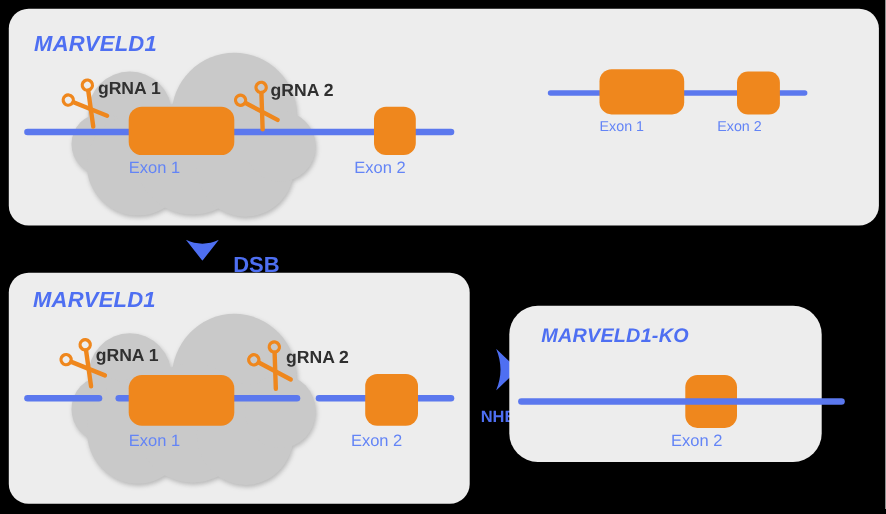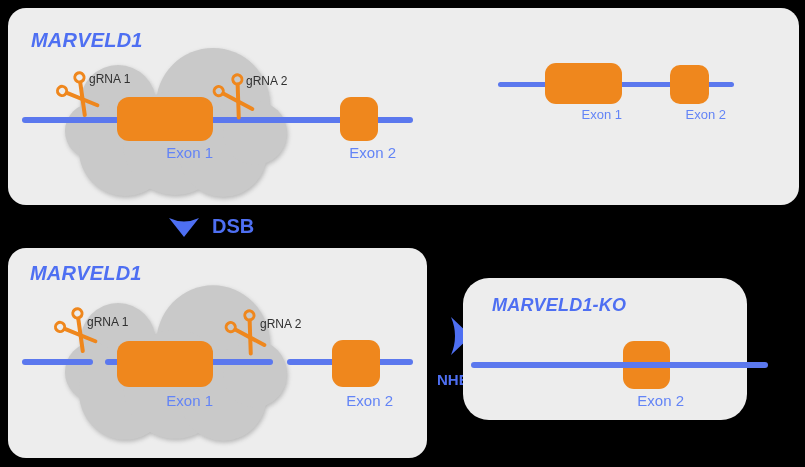--- a/index.html
+++ b/index.html
@@ -24,28 +24,28 @@
   .gline{
     position:absolute;height:6px;border-radius:3px;
     background:var(--line-blue,#5b78ee);
     z-index:2;
   }
   .exon{
     position:absolute;background:var(--exon-orange,#ef871d);
     z-index:3;
   }
   .exon-label{
-    position:absolute;text-align:right;
+    position:absolute;text-align:left;
     color:var(--label-blue,#6384f6);
     font-size:15px;z-index:3;white-space:nowrap;
   }
   .small-label{font-size:13px;}
   .grna-label{
     position:absolute;color:var(--grna-text,#303030);
-    font-size:12px;font-weight:400;z-index:5;white-space:nowrap;
+    font-size:16px;font-weight:700;z-index:5;white-space:nowrap;
   }
   .cloud{
     position:absolute;z-index:1;
     filter:drop-shadow(1px 2px 2px rgba(90,90,90,0.35));
   }
   .cloud circle{fill:var(--cloud-gray,#c9c9c9);}
   .scissors{
     position:absolute;width:44px;height:44px;z-index:4;
     color:var(--exon-orange,#ef871d);
   }
@@ -112,21 +112,21 @@
     <div class="exon" style="left:537px;top:55px;width:77px;height:41px;border-radius:11px;"></div>
     <div class="exon-label small-label" style="left:537px;top:99px;width:77px;">Exon 1</div>
 
     <div class="exon" style="left:662px;top:57px;width:39px;height:39px;border-radius:10px;"></div>
     <div class="exon-label small-label" style="left:644px;top:99px;width:74px;">Exon 2</div>
   </section>
 
   <svg class="arrow" style="left:169px;top:218px;width:30px;height:19px;" viewBox="0 0 30 19">
     <path d="M0,0 Q15,7 30,0 L15,19 Z"></path>
   </svg>
-  <div class="flow-label" style="left:212px;top:215px;font-size:20px;">DSB</div>
+  <div class="flow-label" style="left:212px;top:230px;font-size:20px;">DSB</div>
 
   <section class="panel" style="left:8px;top:248px;width:419px;height:210px;">
 
     <svg class="cloud" style="left:55px;top:34px;width:230px;height:162px;" viewBox="0 0 230 155" preserveAspectRatio="none">
       <g>
         <circle cx="55" cy="58" r="38"></circle>
         <circle cx="150" cy="60" r="57"></circle>
         <circle cx="30" cy="86" r="28"></circle>
         <circle cx="62" cy="105" r="46"></circle>
         <circle cx="112" cy="98" r="52"></circle>

